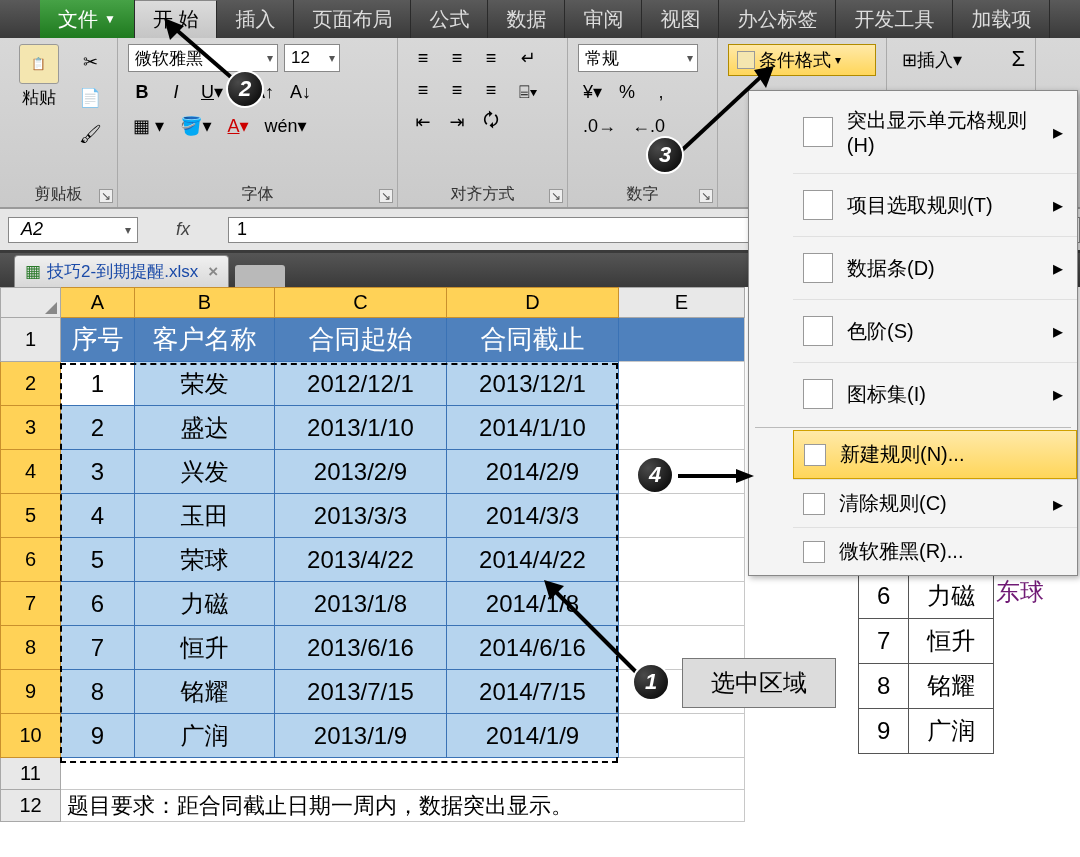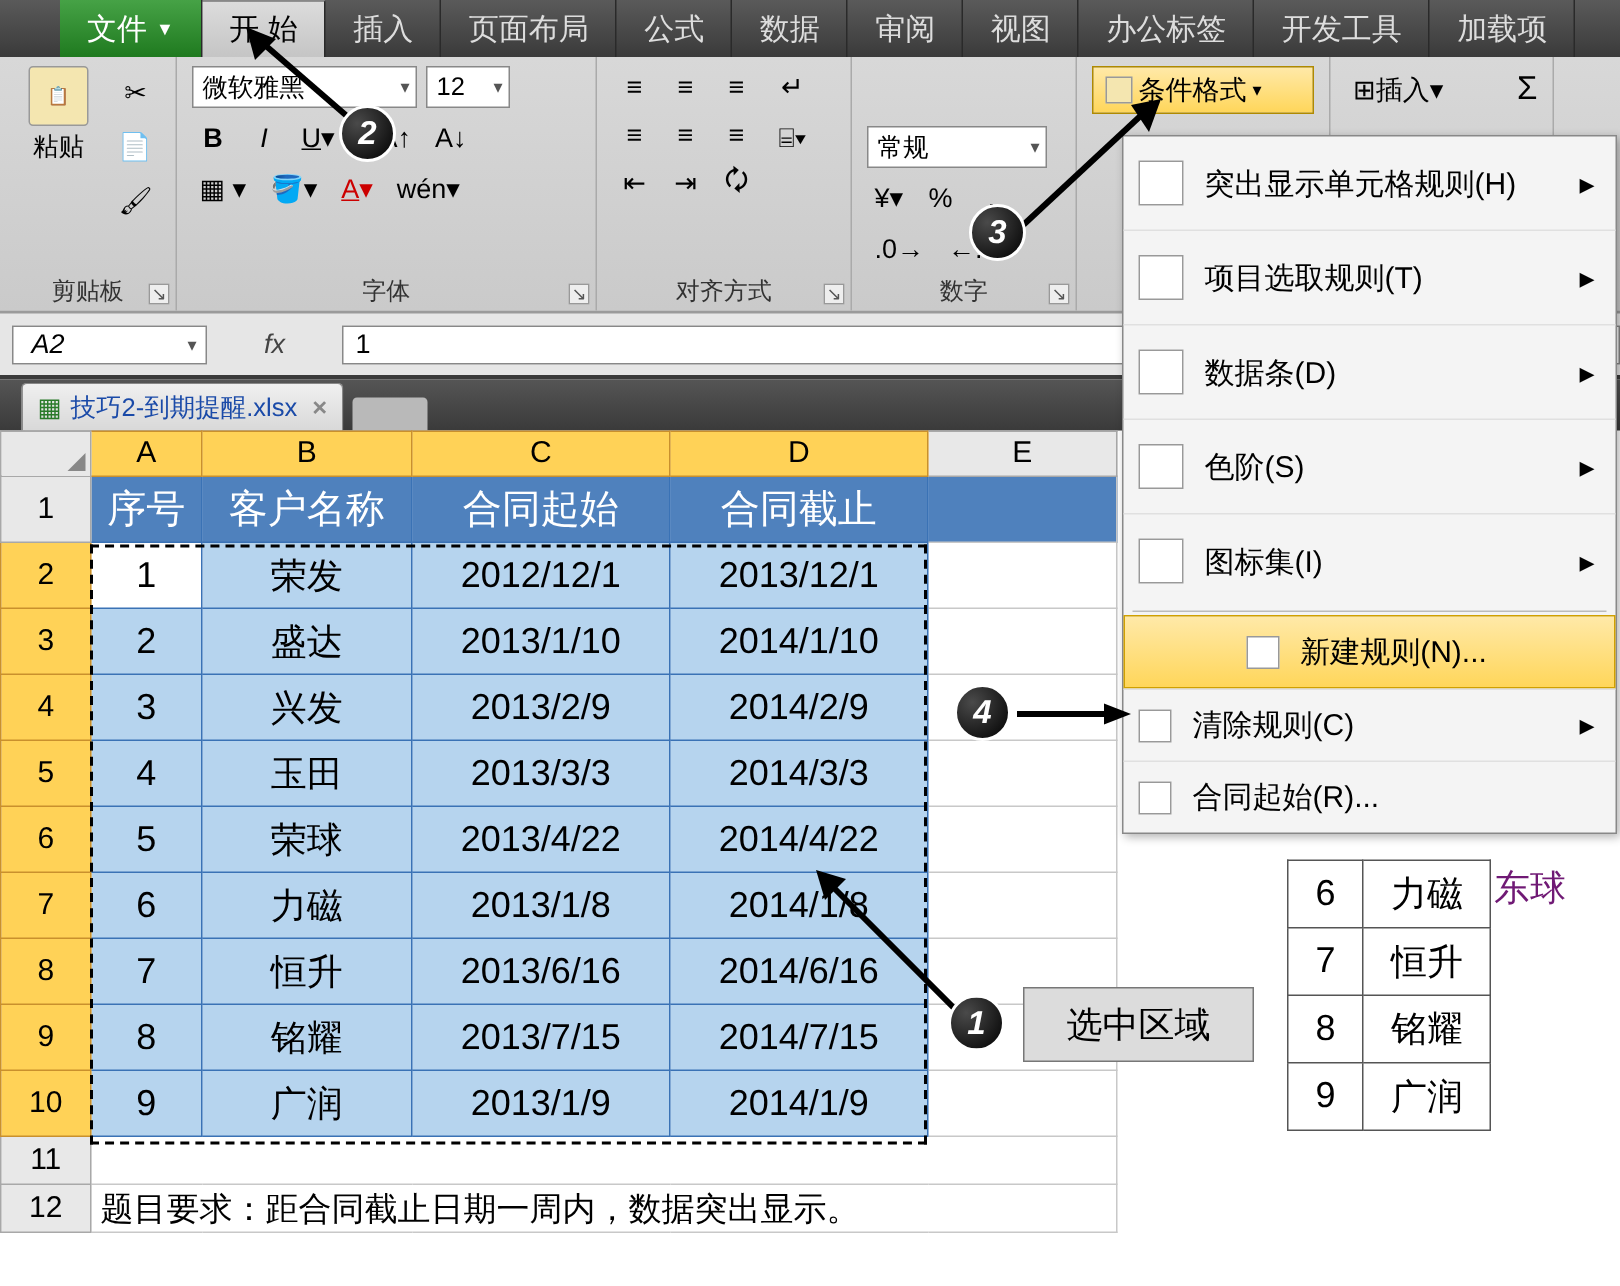--- a/index.html
+++ b/index.html
@@ -86,29 +86,30 @@
     background:#f4f4f4; border:1px solid #888;
     box-shadow:2px 2px 6px rgba(0,0,0,.3);
     z-index:50;
     font-size:20px;
   }
   .cf-item{
     display:flex;align-items:center;justify-content:space-between;
     padding:16px 14px 16px 10px;
     border-top:1px solid #e0e0e0;
     cursor:pointer;
+    margin-left:44px;
   }
   .cf-item:first-child{border-top:none;}
   .cf-item-left{display:flex;align-items:center;gap:14px;}
   .cf-menu-icon{
     width:30px;height:30px;border:1px solid #999;background:#fff;display:inline-block;
   }
   .cf-sep{height:1px;background:#bbb;margin:2px 6px;}
   .cf-item.small{padding:10px 14px 10px 10px;}
-  .cf-item.highlight{background:linear-gradient(#ffe9a8,#ffd65a);border:1px solid #d0a000;justify-content:center;}
+  .cf-item.highlight{background:linear-gradient(#ffe9a8,#ffd65a);border:1px solid #d0a000;}
 
   
   .fx-bar{
     height:45px;border-top:1px solid #9a9a9a;border-bottom:3px solid #3a3a3a;
     display:flex;align-items:center;background:#e6e6e6;font-size:18px;
   }
   .name-box{width:130px;background:#fff;border:1px solid #888;height:26px;margin-left:8px;padding-left:12px;display:flex;align-items:center;position:relative;font-style:italic;}
   .name-box::after{content:"▾";position:absolute;right:6px;font-style:normal;font-size:12px;color:#555;}
   .fx-label{width:90px;text-align:center;font-style:italic;color:#444;}
   .fx-input{flex:1;background:#fff;border:1px solid #888;height:26px;padding-left:8px;display:flex;align-items:center;}
@@ -281,21 +282,21 @@
         <span class="ico-btn">↵</span>
         <span class="ico-btn">⌸▾</span>
       </div>
     </div>
     <div class="ribbon-group-label">对齐方式</div>
     <div class="launcher">↘</div>
   </div>
 
   <div class="ribbon-group" style="width:150px;">
     <div style="display:flex;flex-direction:column;gap:6px;">
-      <div class="combo" style="width:120px;margin-top:40px;">
+      <div class="combo" style="width:120px;">
           <span>常规</span>
         </div>
       <div class="row">
         <span class="ico-btn">¥▾</span>
         <span class="ico-btn">%</span>
         <span class="ico-btn">,</span>
       </div>
       <div class="row">
         <span class="ico-btn">.0→</span>
         <span class="ico-btn">←.0</span>
@@ -367,21 +368,21 @@
   <div class="cf-item small">
     <div class="cf-item-left">
         <span class="cf-menu-icon" style="width:22px;height:22px;"></span>
         <span>清除规则(C)</span>
       </div>
     <span>▸</span>
   </div>
   <div class="cf-item small">
     <div class="cf-item-left">
         <span class="cf-menu-icon" style="width:22px;height:22px;"></span>
-        <span>合同起始(R)...</span>
+        <span>微软雅黑(R)...</span>
       </div>
   </div>
 </div>
 
 <div class="fx-bar">
   <div class="name-box">
       <span>A2</span>
     </div>
   <div class="fx-label">fx</div>
   <div class="fx-input">

